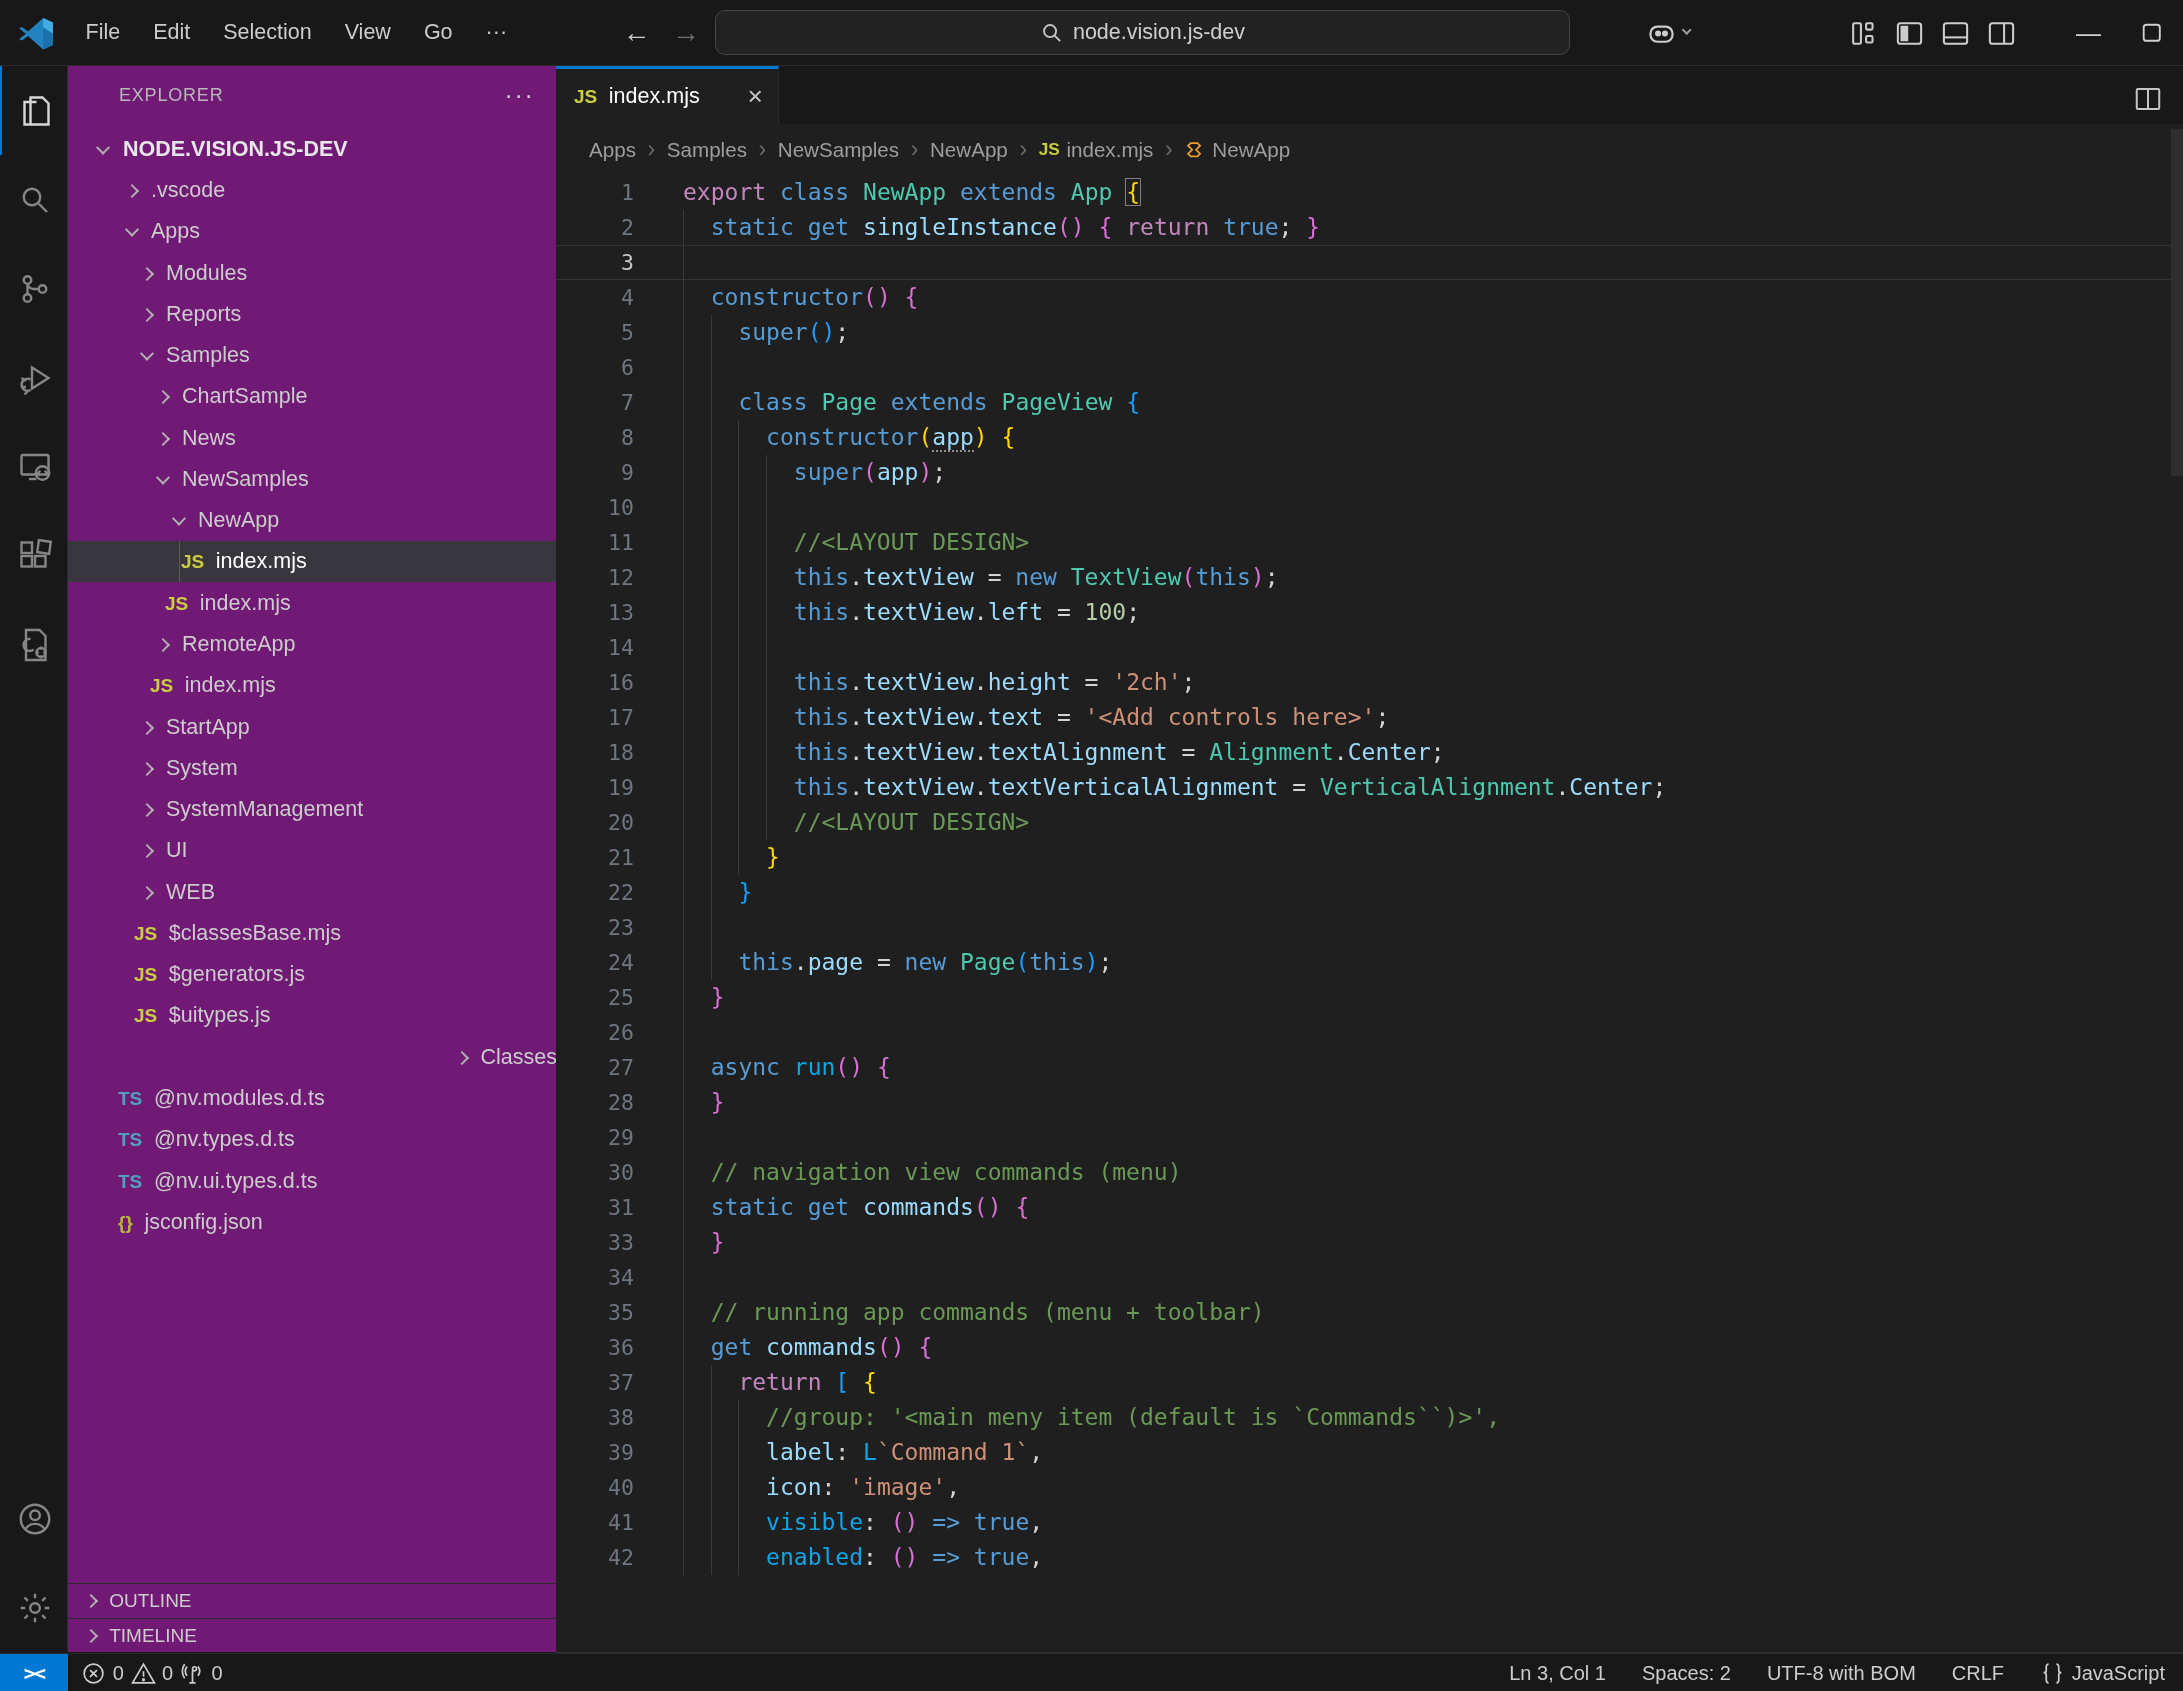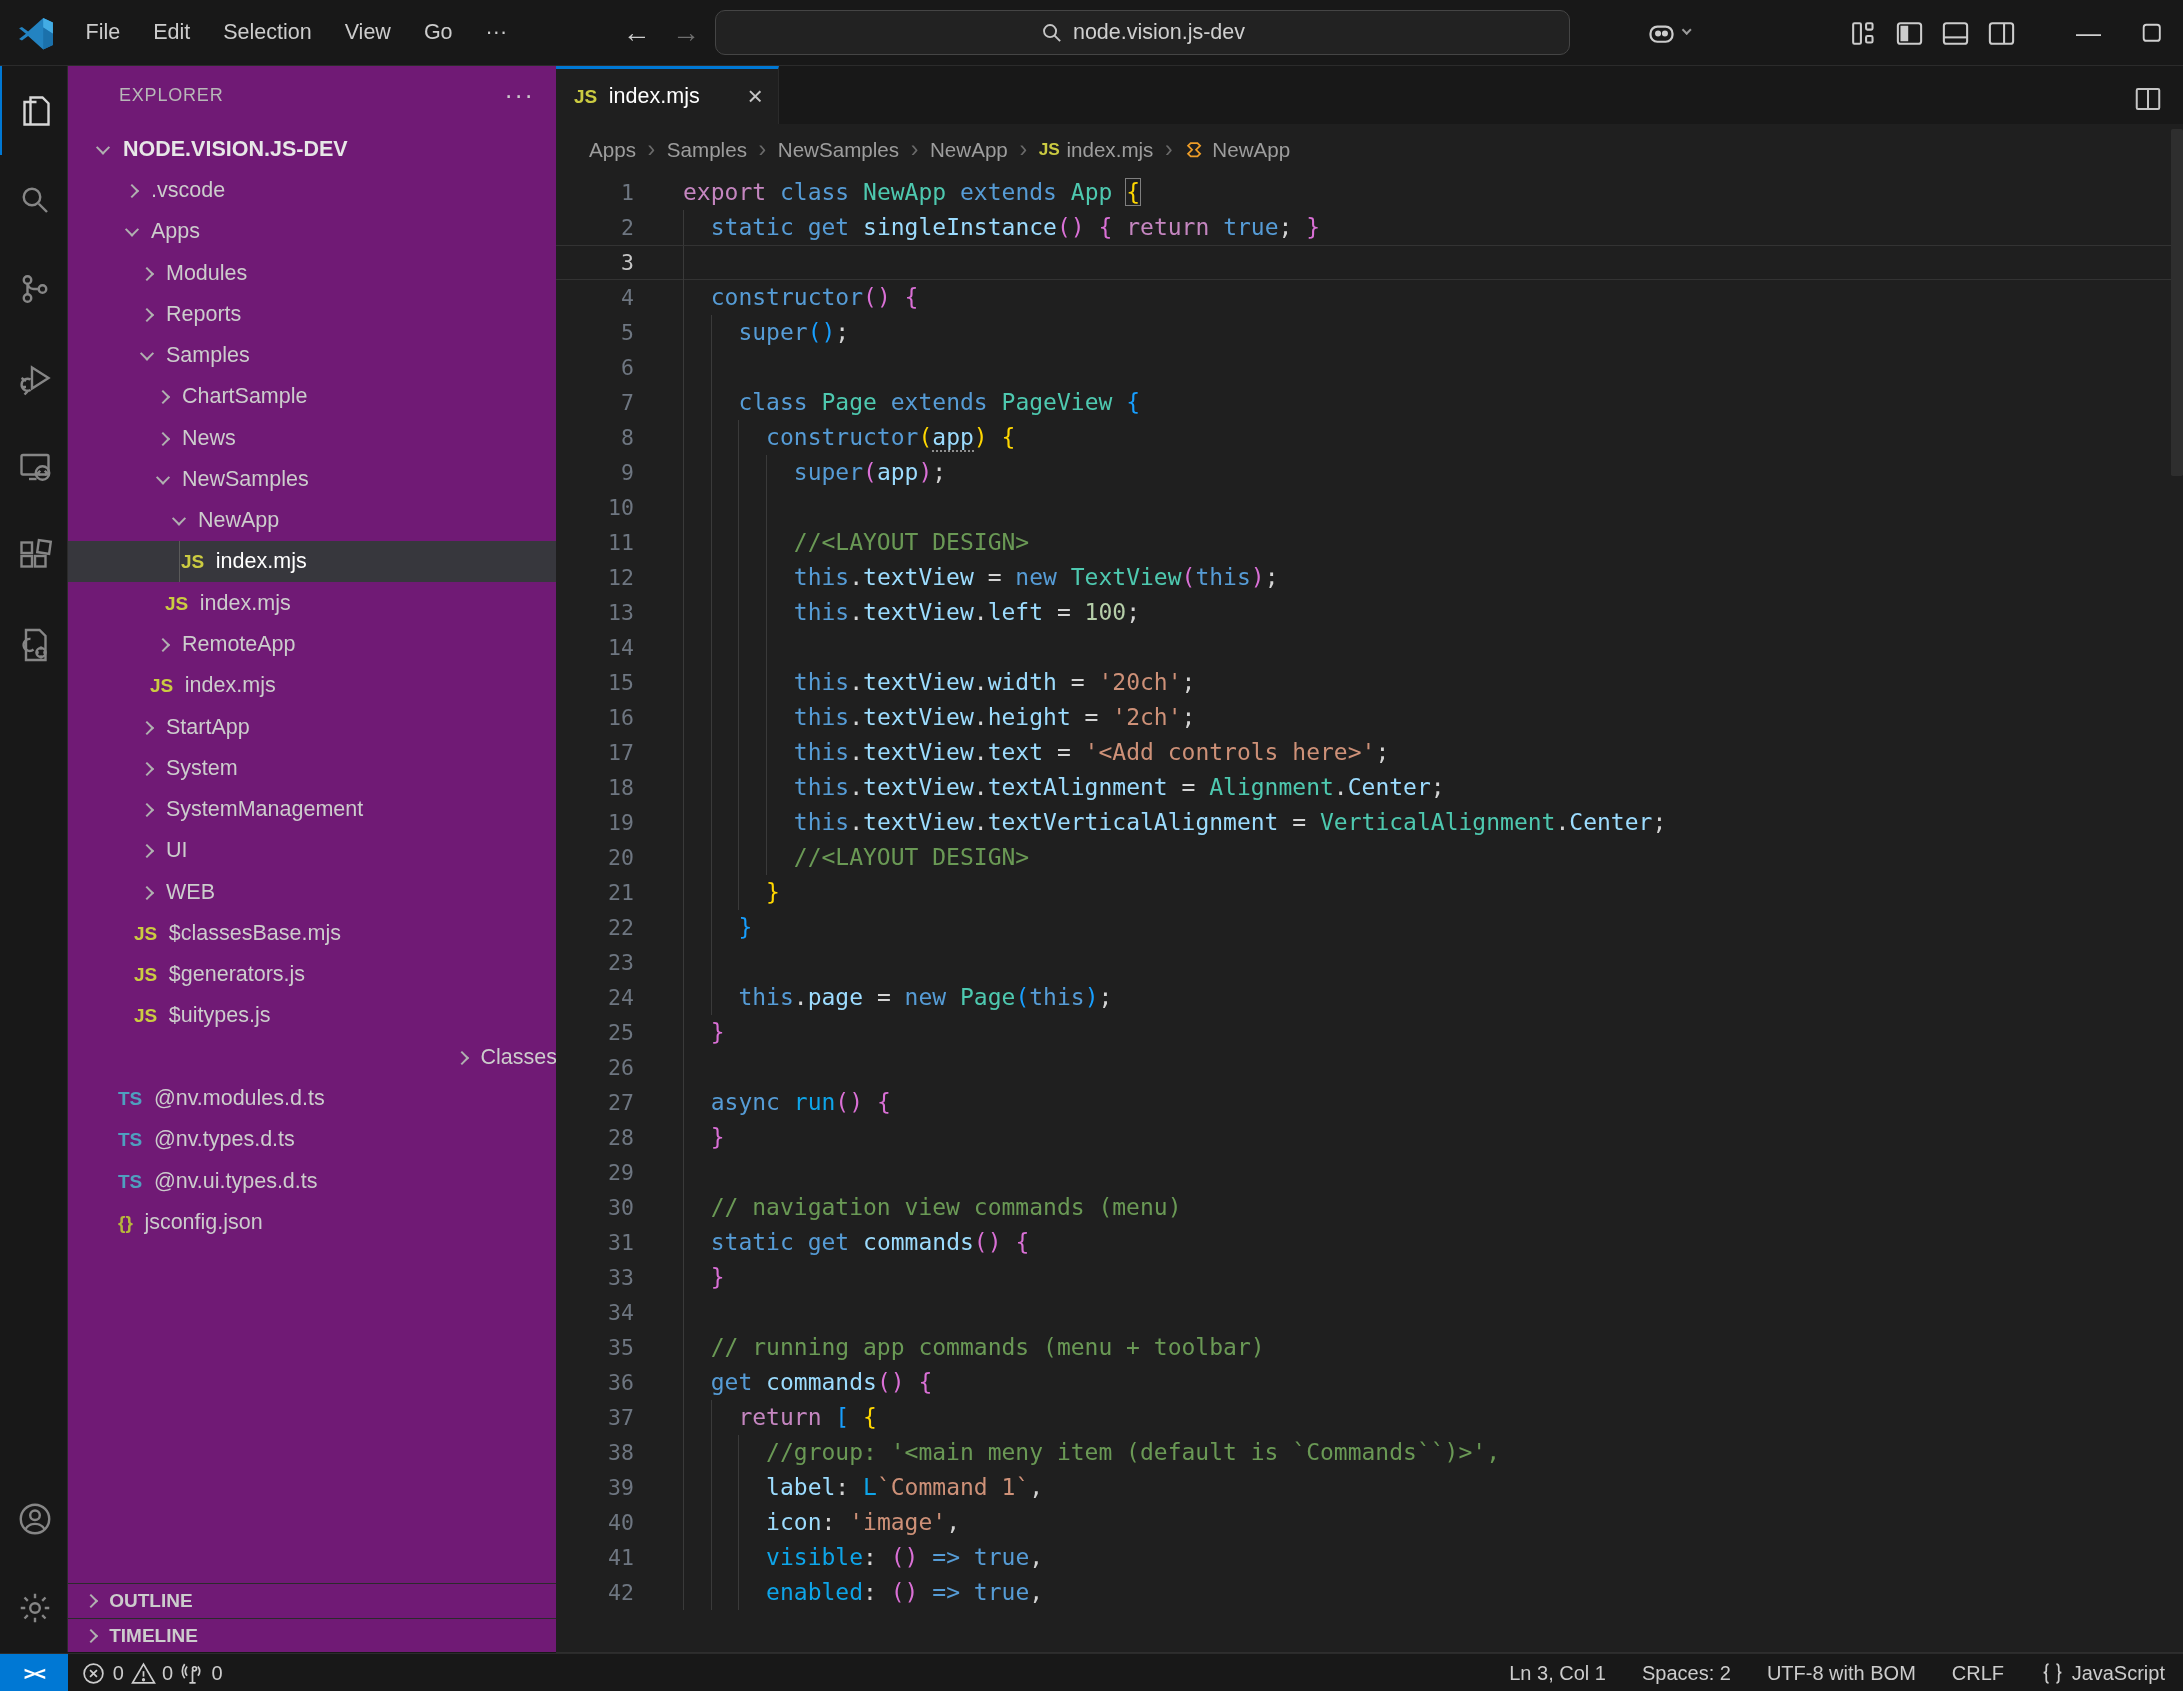--- a/index.html
+++ b/index.html
@@ -42,21 +42,21 @@
   .tree-row.selected { background:#37373d; color:#ffffff; }
   .tree-row.root { font-weight:bold; color:#e7e7e7; }
   .chev { display:inline-block; width:10px; height:10px; border-right:2px solid #b0b0b0;
     border-bottom:2px solid #b0b0b0; flex:none; }
   .chev.right { transform:rotate(-45deg); }
   .chev.down  { transform:rotate(45deg) translate(-1.7px,-1.7px); }
   .badge { font-weight:bold; font-size:19px; flex:none; font-family:"Liberation Sans",sans-serif; }
   .badge.js { color:#cbcb41; } .badge.ts { color:#4f9fbf; } .badge.json { color:#b7b73b; }
   .guide-sel { position:absolute; left:111px; top:0; width:0.8px; height:41px; background:#5a5a5a; }
   .side-section { position:absolute; left:0; width:489px; height:35px; border-top:0.8px solid #2b2b2b;
-    display:flex; align-items:center; gap:13.2px; padding-left:18px; font-weight:bold; font-size:19px; color:#cccccc; }
+    display:flex; align-items:center; gap:13.2px; padding-left:18px; font-weight:normal; font-size:19px; color:#cccccc; }
 
   
   #editor { left:556px; top:66px; width:1627px; height:1586px; background:#1f1f1f; }
   #tabbar { position:absolute; left:0; top:0; width:1627px; height:58px; background:#181818;
     display:flex; }
   #tab-active { width:223px; height:58px; background:#1f1f1f; border-top:3.3px solid #0078d4;
     border-right:0.8px solid #2b2b2b; display:flex; align-items:center; gap:11.6px; padding:0 15px 0 18px; }
   #tab-active .label { color:#ffffff; font-size:21.5px; flex:1; }
   #tab-active .close { color:#c5c5c5; font-size:26.4px; }
   #tab-actions { position:absolute; right:11.6px; top:10px; color:#c5c5c5; }
@@ -486,28 +486,20 @@
         <span class="ltext"><span class="c-fg">        </span><span class="c-kw">this</span><span class="c-fg">.</span><span class="c-pr">textView</span><span class="c-fg">.</span><span class="c-pr">left</span><span class="c-fg"> = </span><span class="c-nu">100</span><span class="c-fg">;</span></span>
       </div>
       <div class="code-row">
         <span class="lnum">14</span>
         <span class="iguide" style="left: calc(0ch + 127px);"></span>
         <span class="iguide" style="left: calc(2ch + 127px);"></span>
         <span class="iguide" style="left: calc(4ch + 127px);"></span>
         <span class="iguide" style="left: calc(6ch + 127px);"></span>
       </div>
       <div class="code-row">
-        <span class="lnum">15</span>
-        <span class="iguide" style="left: calc(0ch + 127px);"></span>
-        <span class="iguide" style="left: calc(2ch + 127px);"></span>
-        <span class="iguide" style="left: calc(4ch + 127px);"></span>
-        <span class="iguide" style="left: calc(6ch + 127px);"></span>
-        <span class="ltext"><span class="c-fg">        </span><span class="c-kw">this</span><span class="c-fg">.</span><span class="c-pr">textView</span><span class="c-fg">.</span><span class="c-pr">width</span><span class="c-fg"> = </span><span class="c-st">'20ch'</span><span class="c-fg">;</span></span>
-      </div>
-      <div class="code-row">
         <span class="lnum">16</span>
         <span class="iguide" style="left: calc(0ch + 127px);"></span>
         <span class="iguide" style="left: calc(2ch + 127px);"></span>
         <span class="iguide" style="left: calc(4ch + 127px);"></span>
         <span class="iguide" style="left: calc(6ch + 127px);"></span>
         <span class="ltext"><span class="c-fg">        </span><span class="c-kw">this</span><span class="c-fg">.</span><span class="c-pr">textView</span><span class="c-fg">.</span><span class="c-pr">height</span><span class="c-fg"> = </span><span class="c-st">'2ch'</span><span class="c-fg">;</span></span>
       </div>
       <div class="code-row">
         <span class="lnum">17</span>
         <span class="iguide" style="left: calc(0ch + 127px);"></span>

